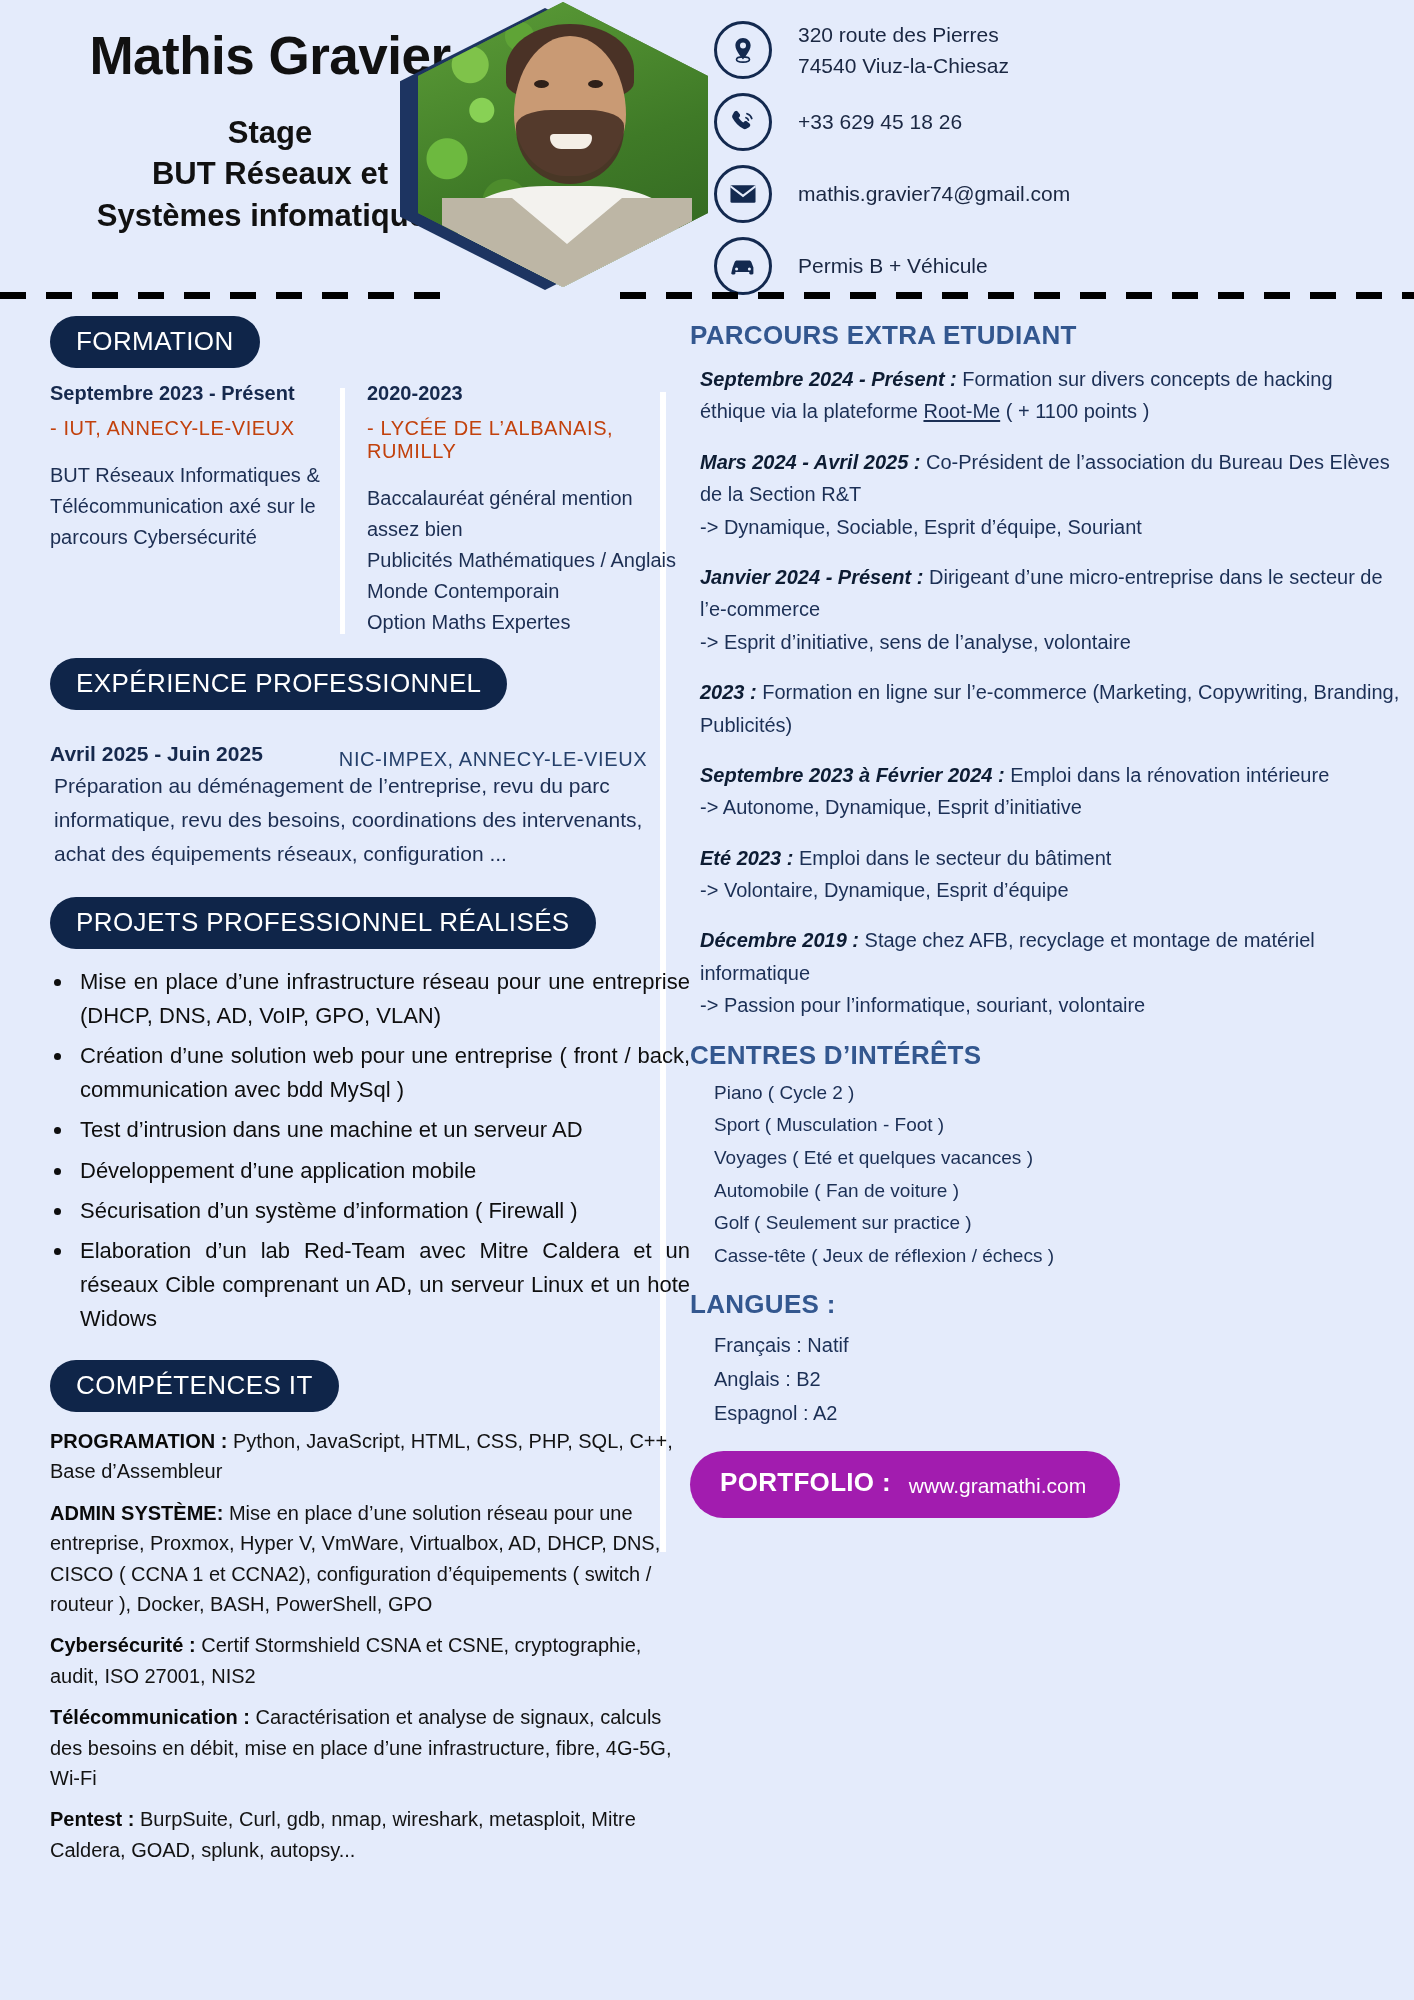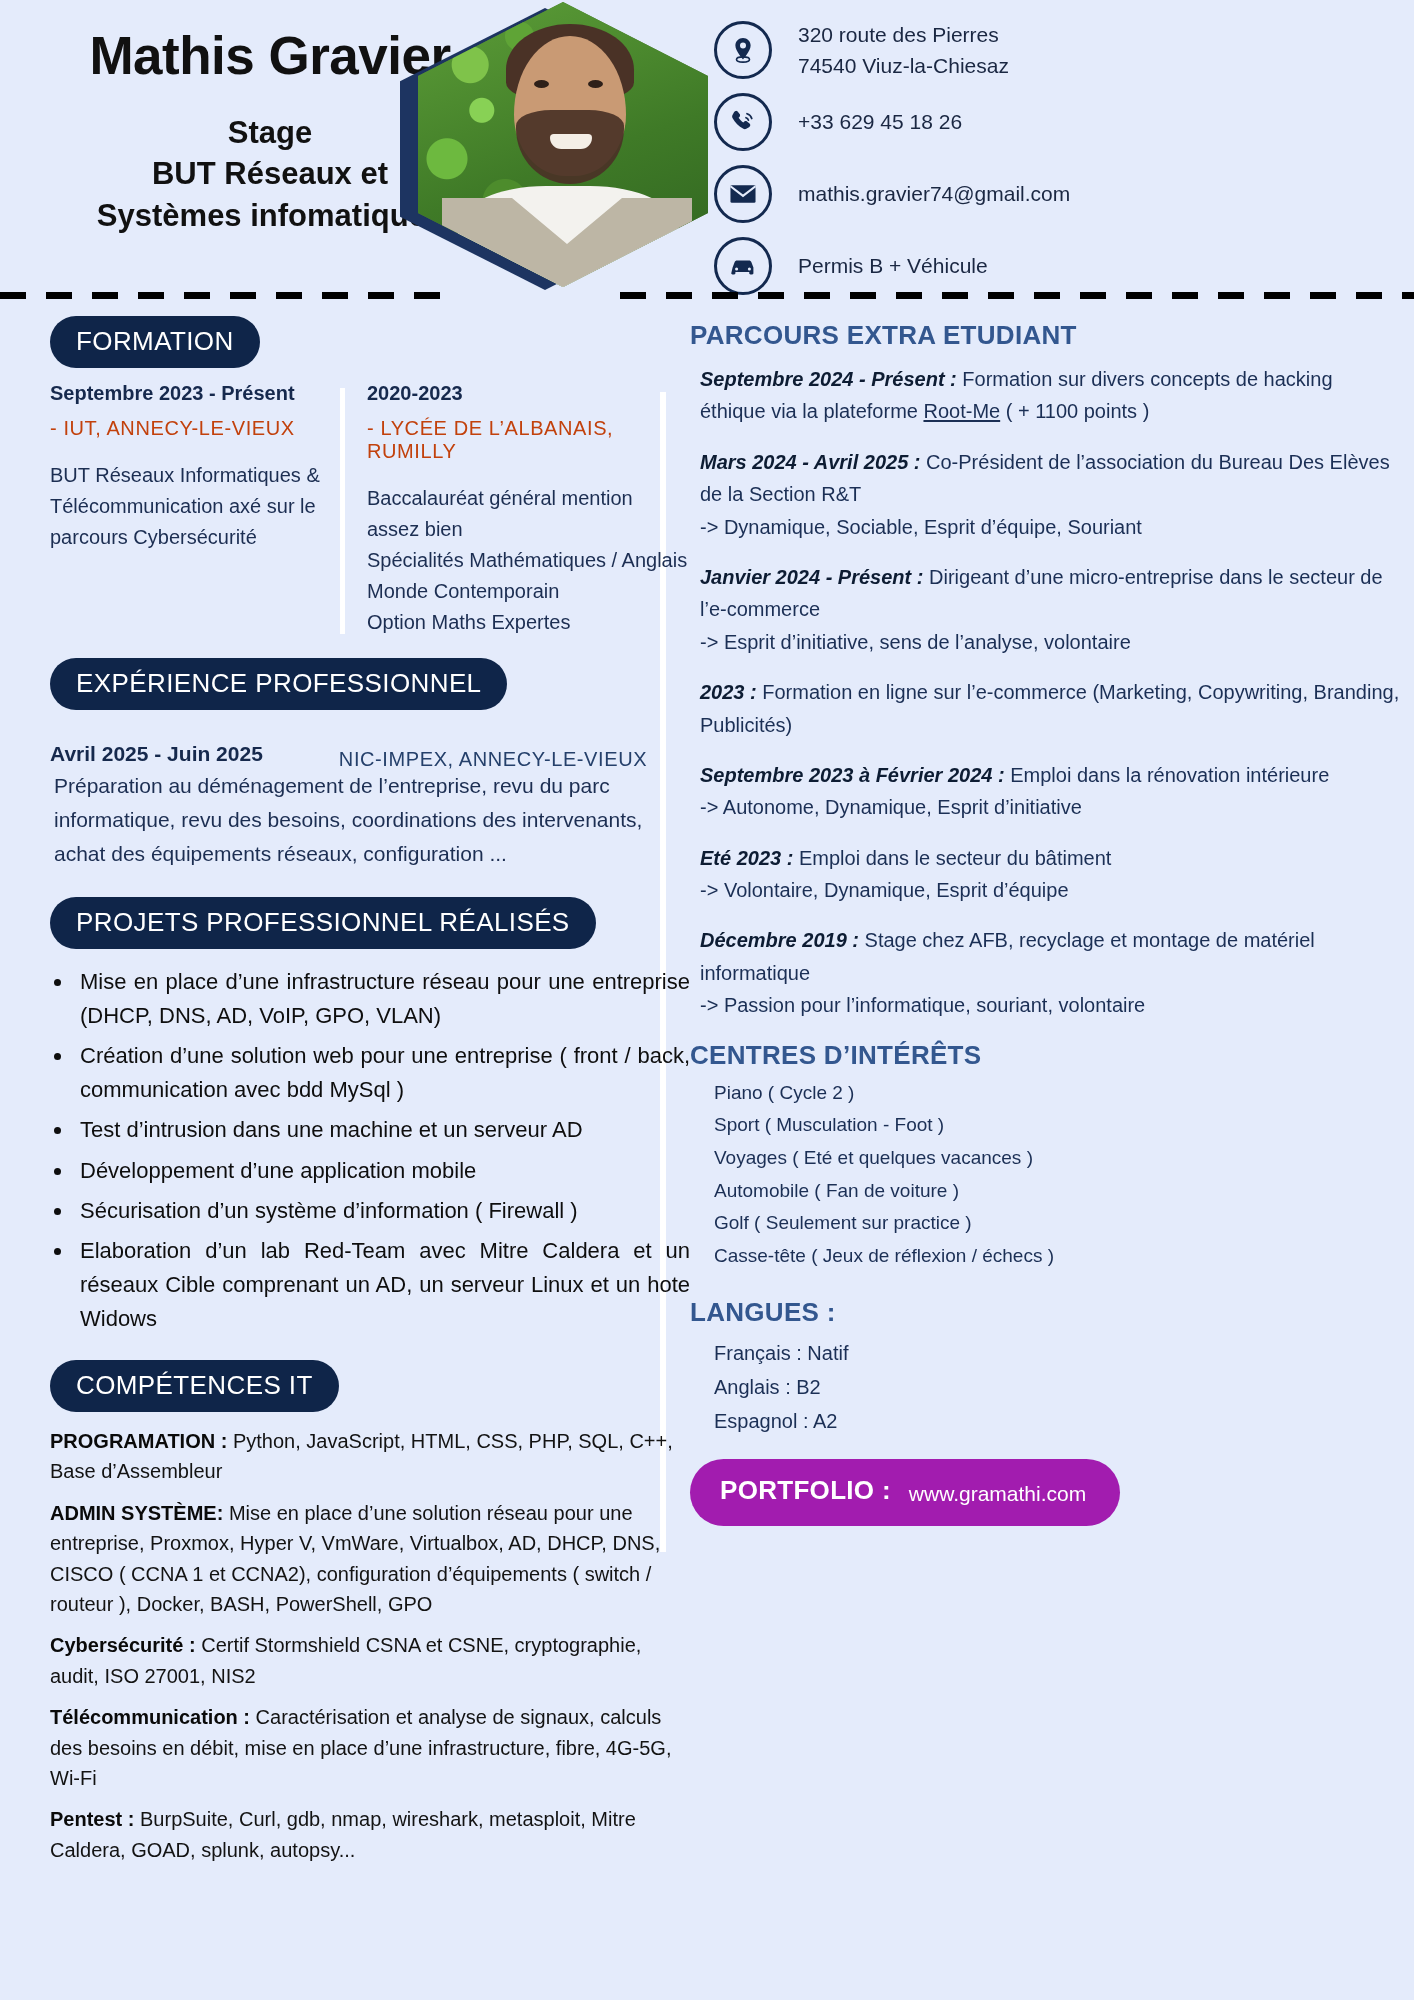--- a/index.html
+++ b/index.html
@@ -430,21 +430,21 @@
       <div class="fcol-a">
         <div class="f-date">Septembre 2023 - Présent</div>
         <div class="f-school">- IUT, ANNECY-LE-VIEUX</div>
         <div class="f-desc">BUT Réseaux Informatiques &amp; Télécommunication axé sur le parcours Cybersécurité</div>
       </div>
       <div class="fcol-sep"></div>
       <div class="fcol-b">
         <div class="f-date">2020-2023</div>
         <div class="f-school">- LYCÉE DE L’ALBANAIS, RUMILLY</div>
         <div class="f-desc">Baccalauréat général mention assez bien</div>
-        <div class="f-desc">Spécialités Mathématiques / Anglais Monde Contemporain</div>
+        <div class="f-desc">Publicités Mathématiques / Anglais Monde Contemporain</div>
         <div class="f-desc">Option Maths Expertes</div>
       </div>
     </div>
 
     <div style="margin-top:20px;">
       <div class="pill">EXPÉRIENCE PROFESSIONNEL</div>
     </div>
 
     <div class="exp-head">
       <div class="exp-date">Avril 2025 - Juin 2025</div>
@@ -533,21 +533,21 @@
     <div class="r-head">CENTRES D’INTÉRÊTS</div>
     <ul class="interests">
       <li>Piano ( Cycle 2 )</li>
       <li>Sport ( Musculation - Foot )</li>
       <li>Voyages ( Eté et quelques vacances )</li>
       <li>Automobile ( Fan de voiture )</li>
       <li>Golf ( Seulement sur practice )</li>
       <li>Casse-tête ( Jeux de réflexion / échecs )</li>
     </ul>
 
-    <div class="r-head" style="margin-top:24px;">LANGUES :</div>
+    <div class="r-head" style="margin-top:16px;">LANGUES :</div>
     <ul class="langs">
       <li>Français : Natif</li>
       <li>Anglais : B2</li>
       <li>Espagnol : A2</li>
     </ul>
 
     <div class="portfolio">
       <span class="pf-label">PORTFOLIO :</span>
       <span class="pf-url">www.gramathi.com</span>
     </div>

